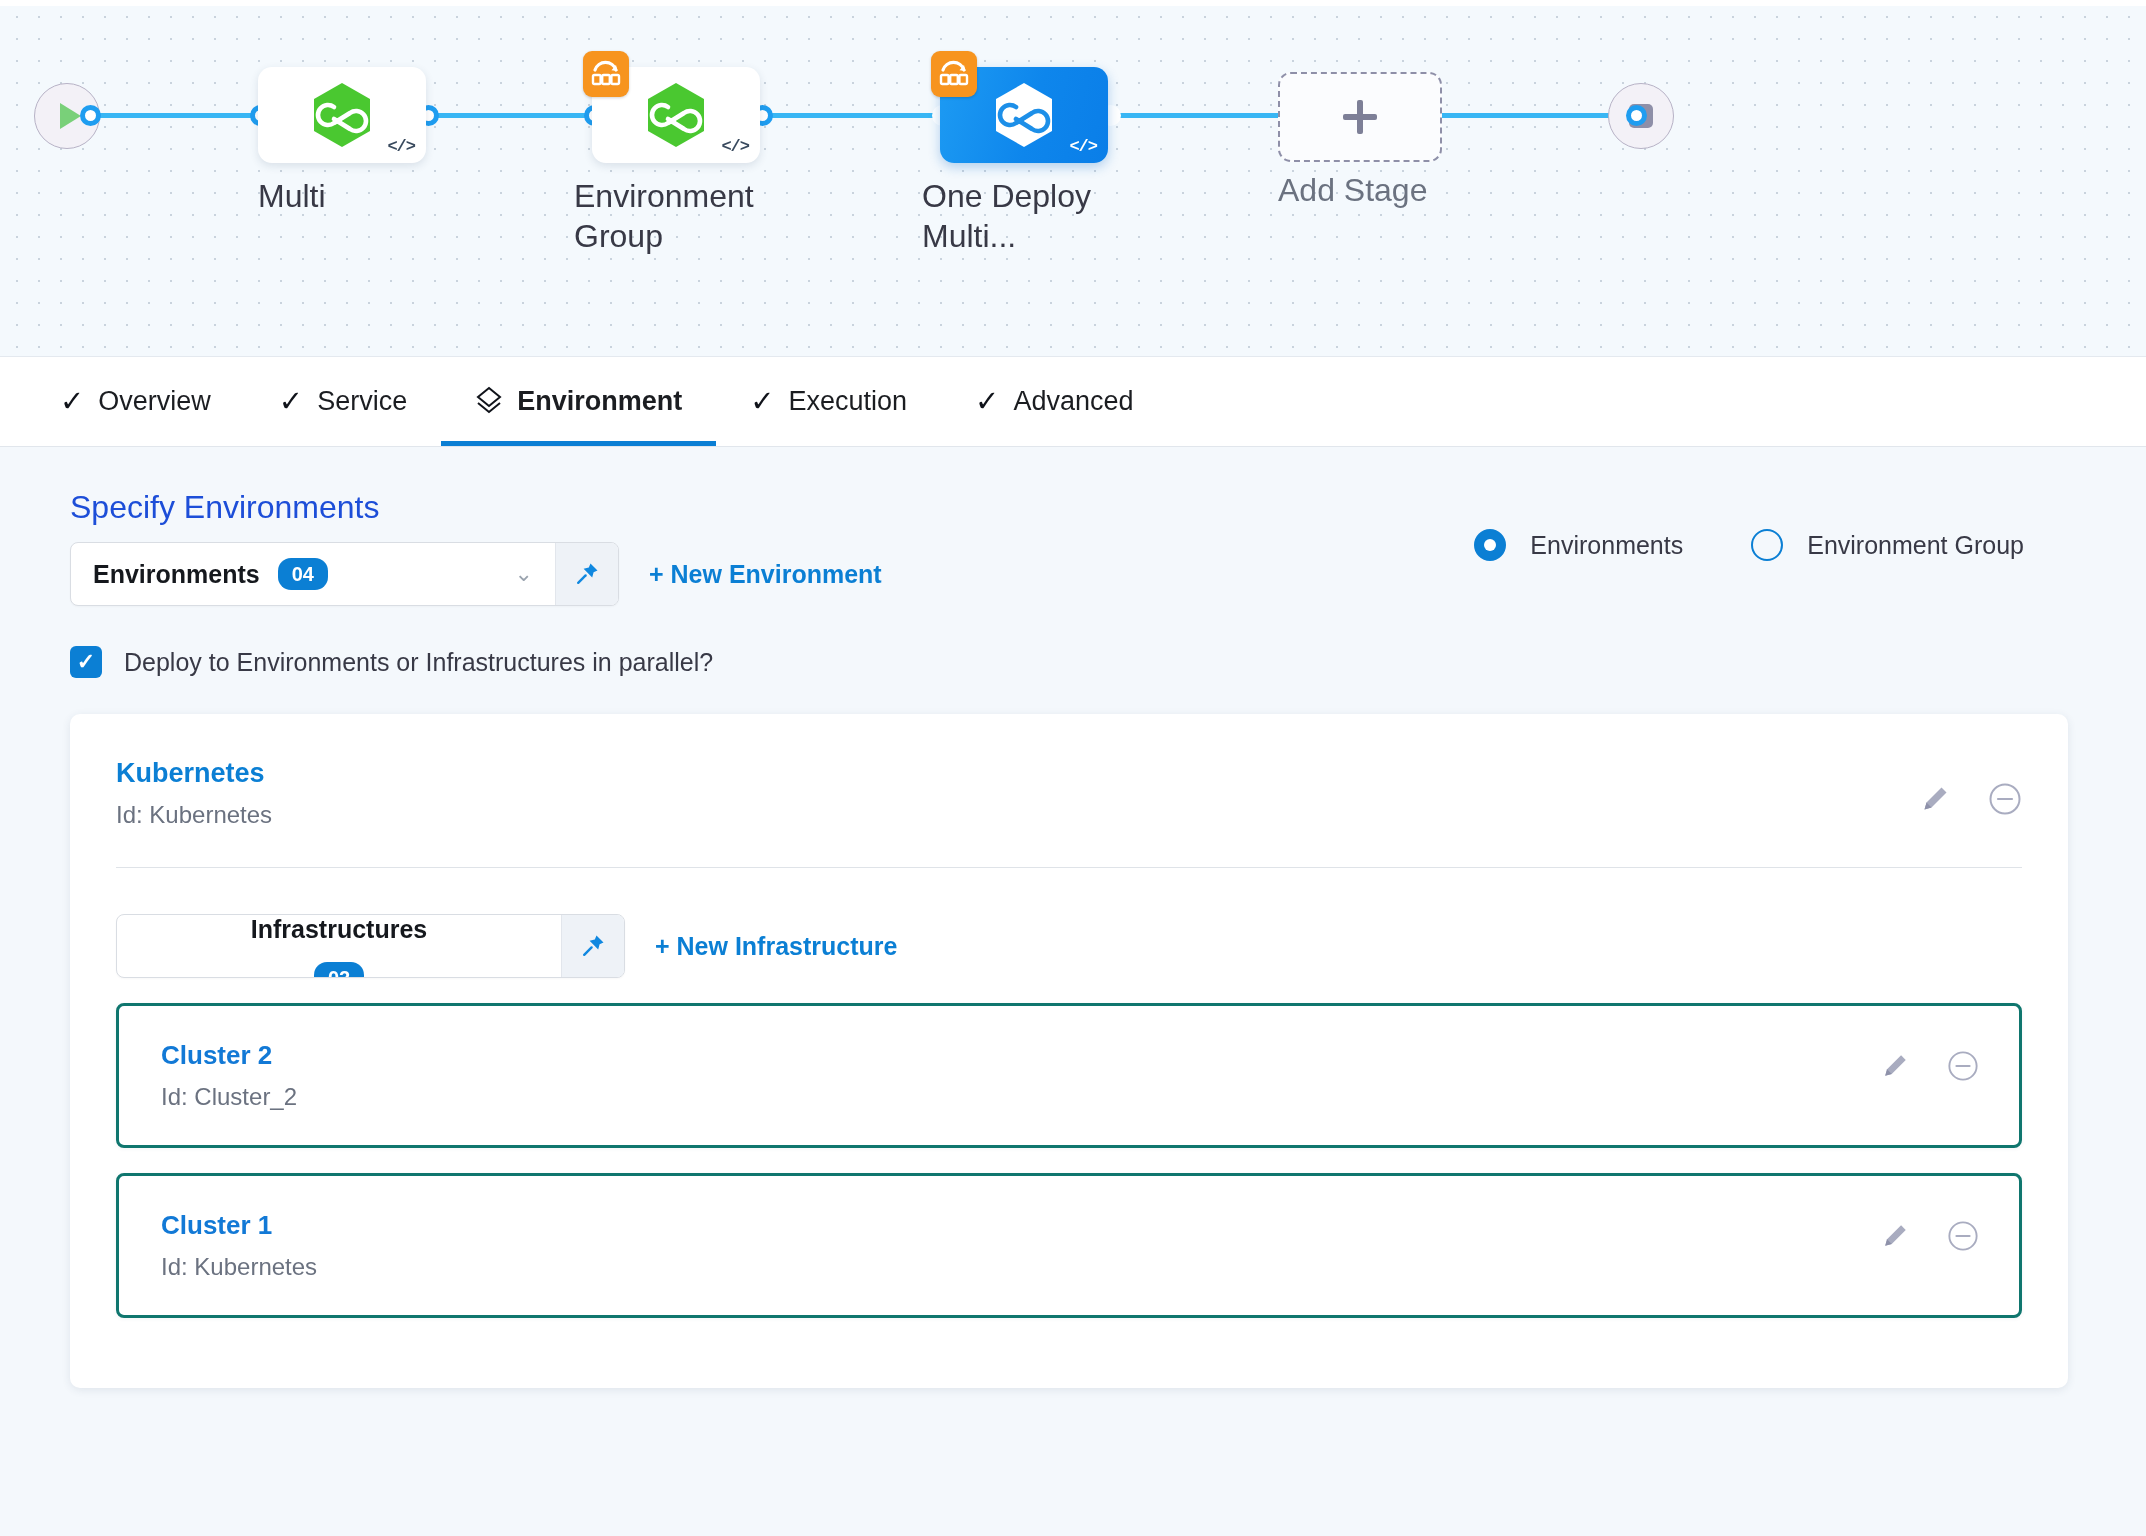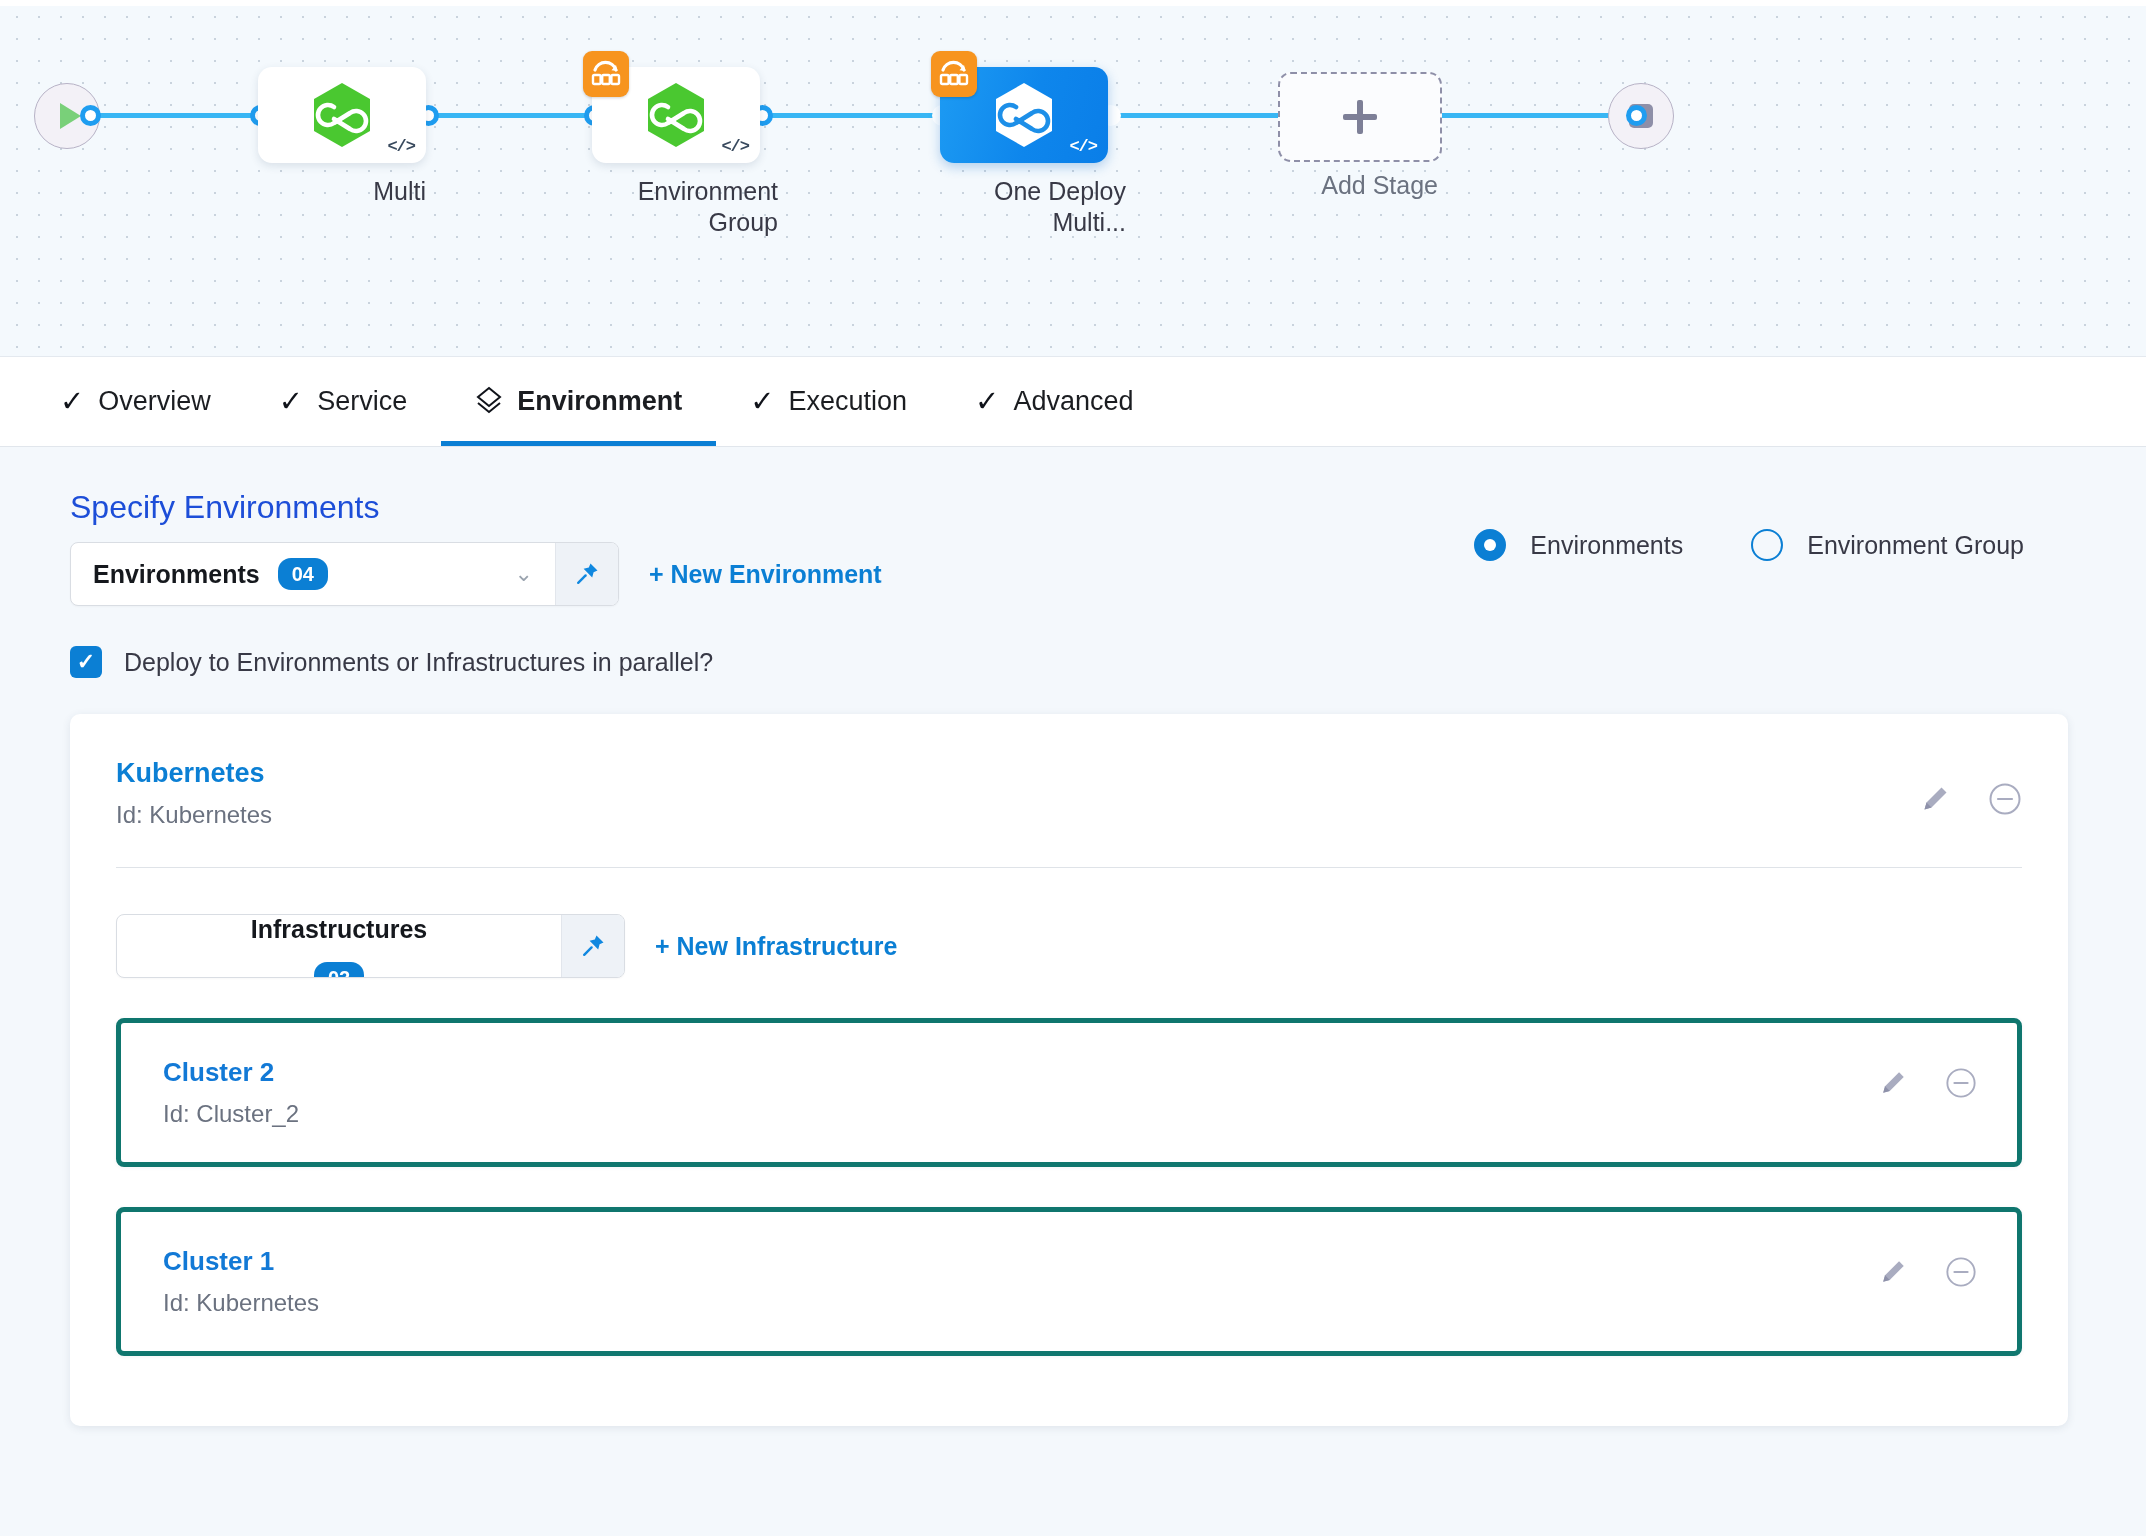--- a/index.html
+++ b/index.html
@@ -111,22 +111,22 @@
   }
   .plus { position:relative; width:34px; height:34px; }
   .plus:before, .plus:after {
     content:""; position:absolute; background:#7d7f97; border-radius:2px;
   }
   .plus:before { left:0; top:14px; width:34px; height:6px; }
   .plus:after  { top:0; left:14px; height:34px; width:6px; }
 
   .nodelabel {
     position:absolute;
-    text-align:right;
-    font-size: 25px;
+    text-align:left;
+    font-size: 32px;
     color: #383946;
     line-height: 1.25;
     top: 176px;
     z-index:5;
   }
   .nodelabel.muted { color:#6b7280; }
 
   
   .tabbar {
     height: 90px;
@@ -244,22 +244,22 @@
   .envid { font-size:24px; color:#6b7280; margin-top:12px; }
   .iconbtns { margin-left:auto; display:flex; align-items:center; gap:38px; padding-top:10px; }
   .iconbtn { cursor:pointer; display:flex; align-items:center; justify-content:center; }
   .iconbtn svg { display:block; }
   .divider { height:1px; background:#dfe3e8; margin: 38px 0 0 0; }
 
   .infrasec { padding: 46px 0 0 0; }
   .infralabel { font-size:24px; color:#383946; margin-bottom:16px; }
 
   .subcard {
-    margin-top: 40px;
-    border:5px solid #0f766e;
+    margin-top: 25px;
+    border:3px solid #0f766e;
     border-radius: 8px;
     background:#ffffff;
     box-shadow: 0 1px 4px rgba(40,60,90,.06);
     padding: 34px 40px 34px 42px;
     display:flex; align-items:flex-start;
   }
   .subtitle { font-size:26px; color:#1279d6; font-weight:700; cursor:pointer; }
   .subid { font-size:24px; color:#6b7280; margin-top:12px; }
 </style>
 </head>

